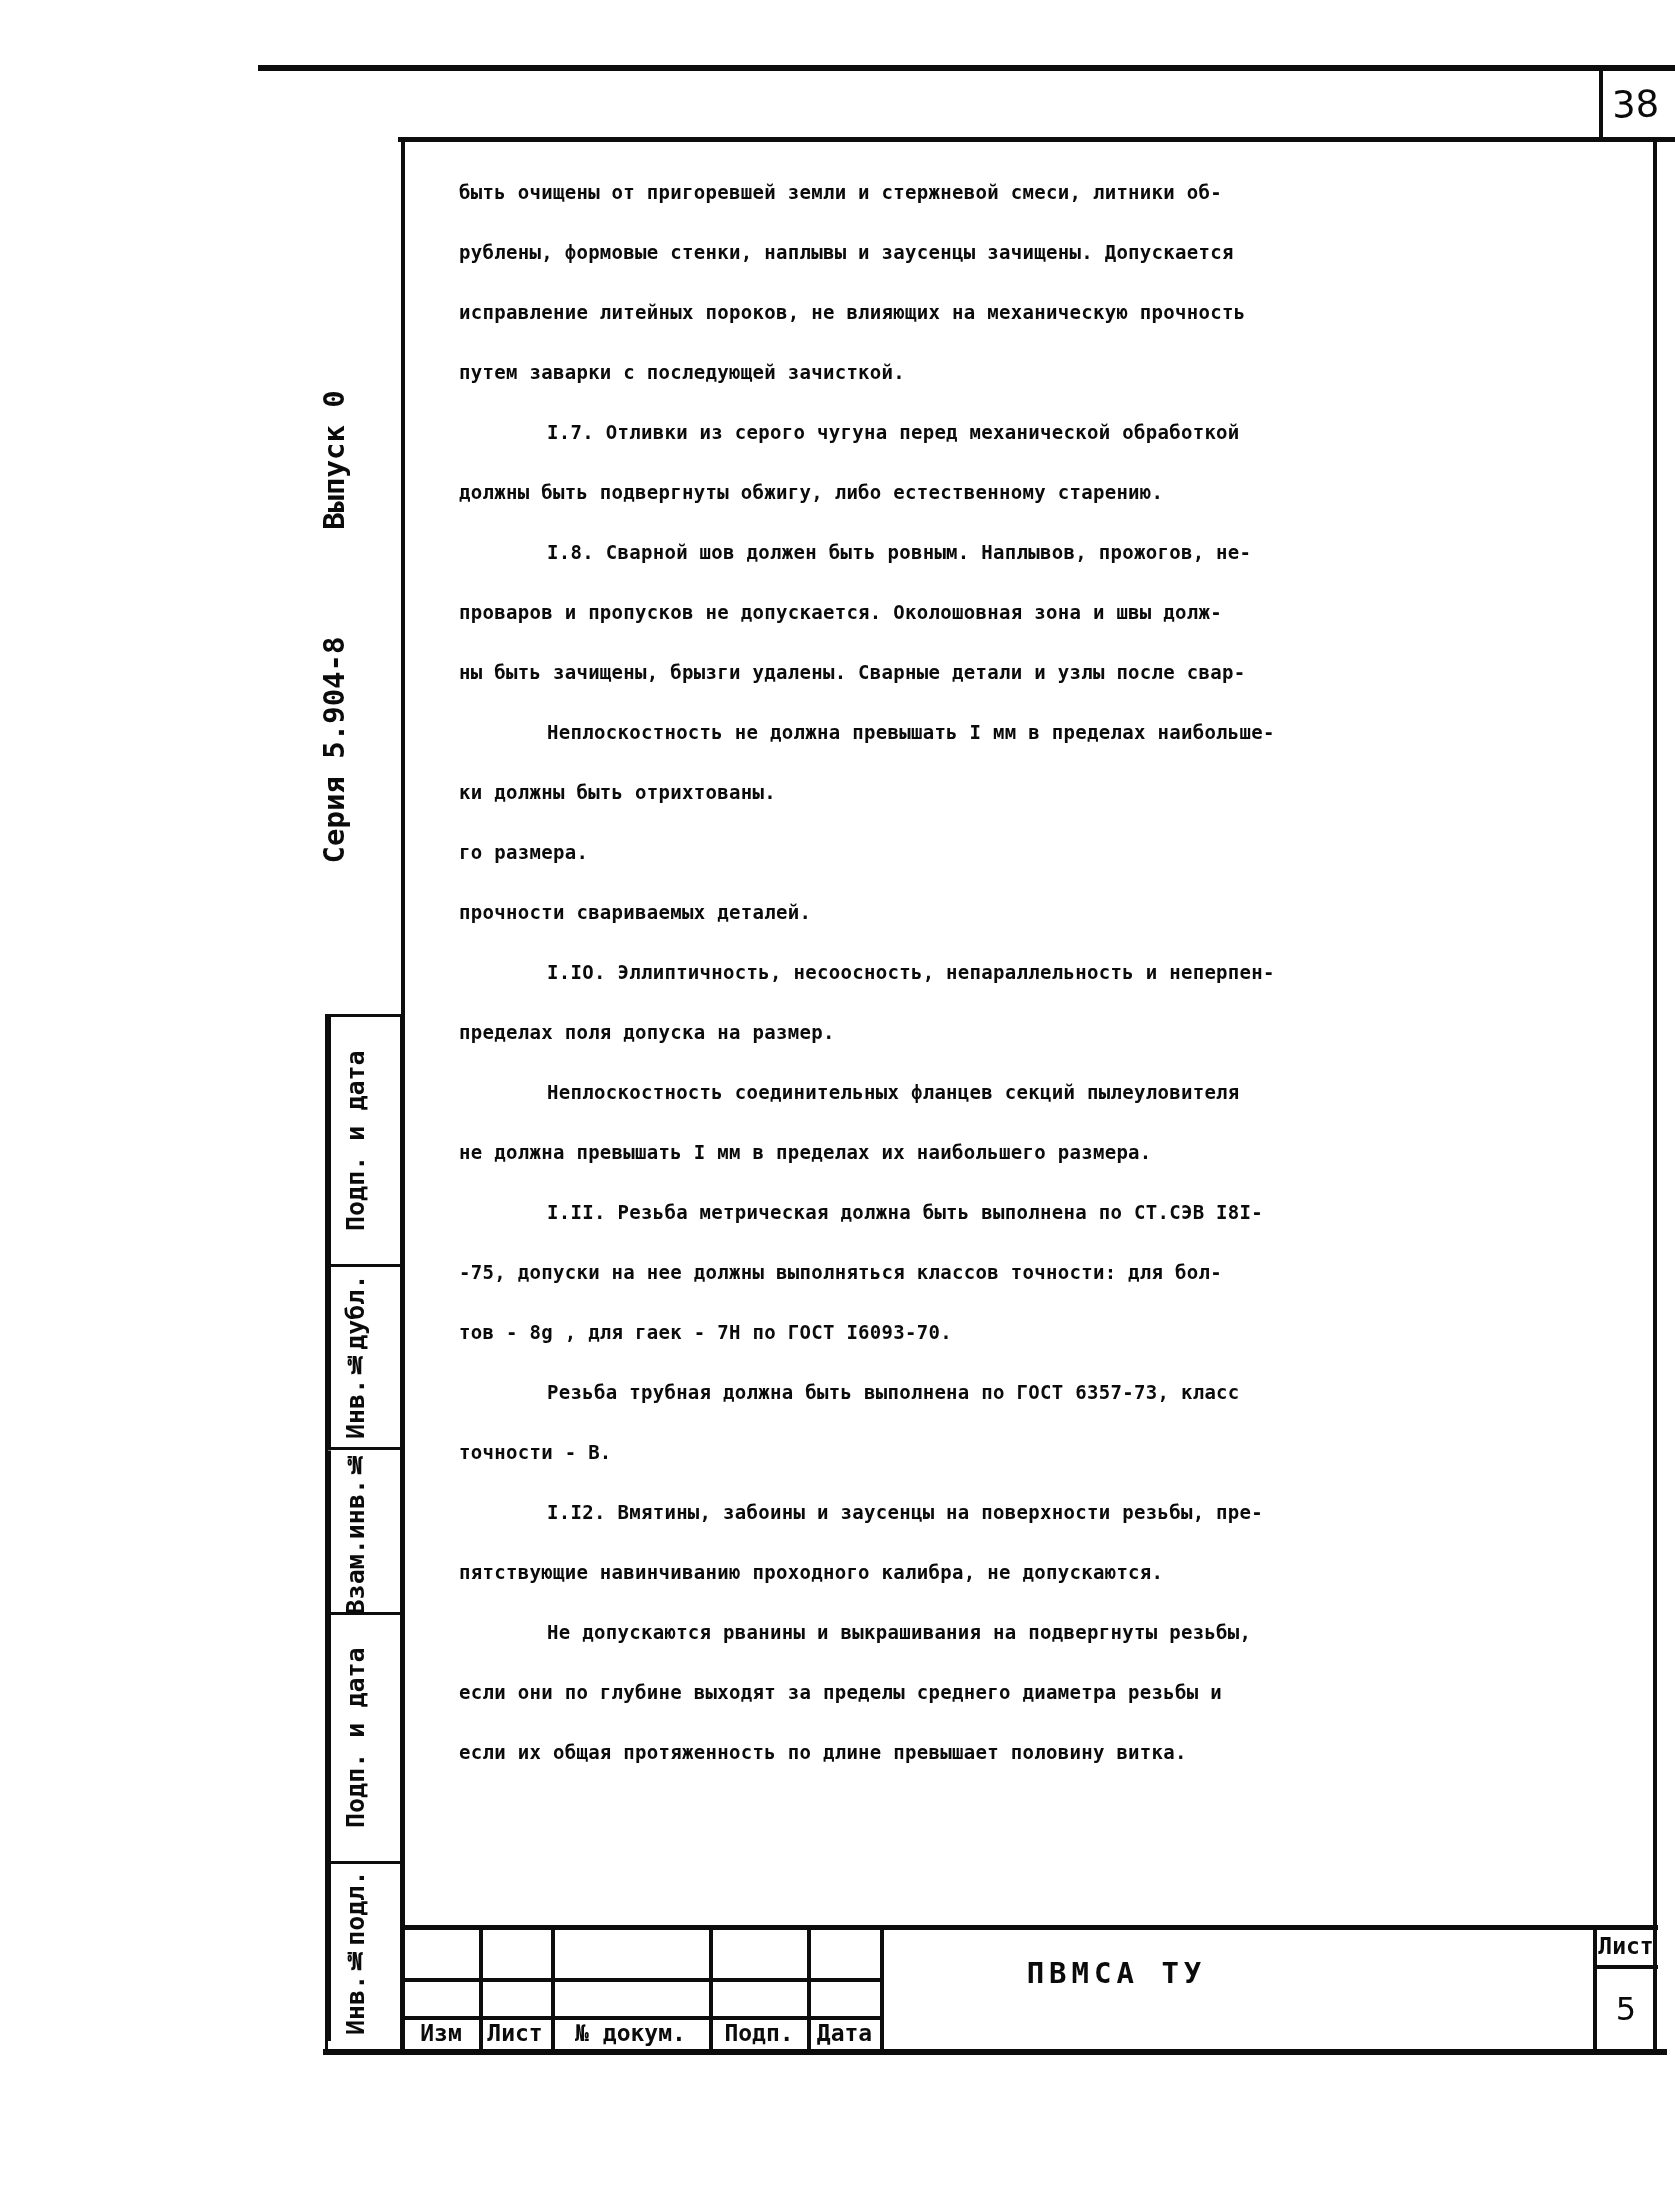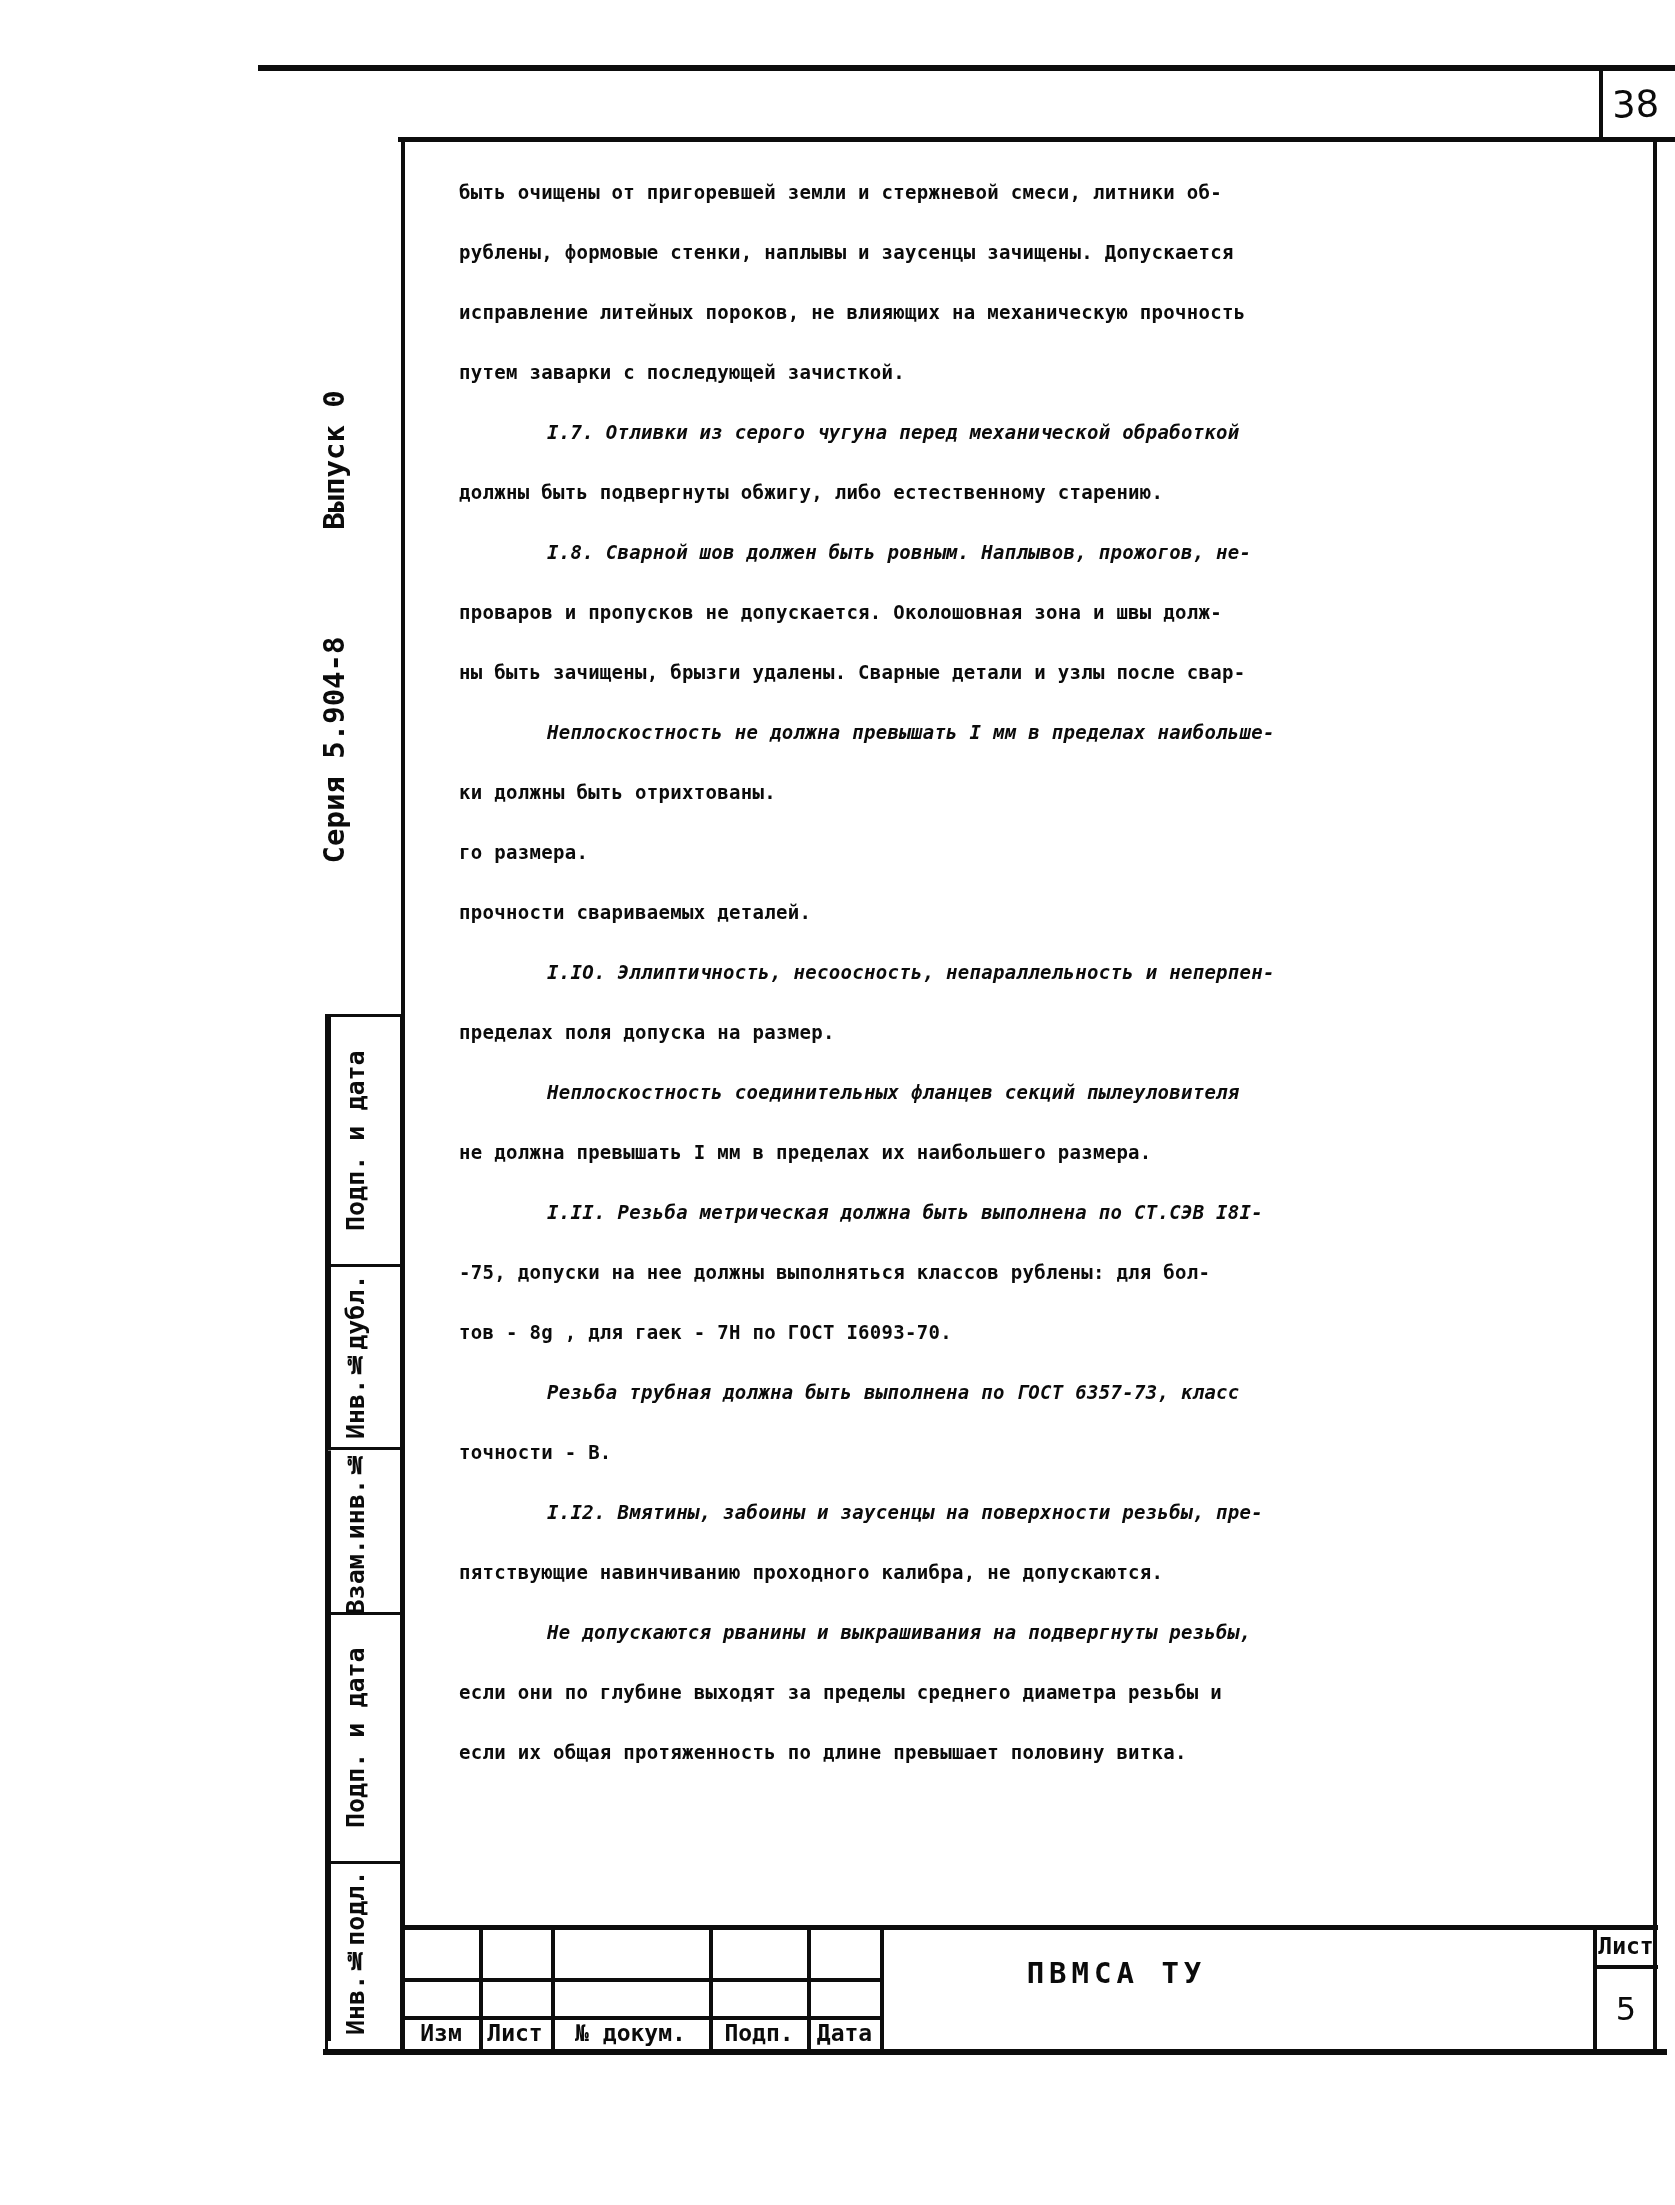--- a/index.html
+++ b/index.html
@@ -53,21 +53,21 @@
   
   .body-text{
     position:absolute;left:403px;top:174px;width:1250px;
   }
   .body-line{
     height:60px;
     padding-left:56px;
     font-size:19px;line-height:36px;font-weight:700;
     white-space:pre;letter-spacing:0.3px;
   }
-  .body-line.indent{padding-left:144px;font-style:italic;}
+  .body-line.indent{padding-left:144px;}
   
   .tb-top{left:403px;top:1925px;width:1255px;height:5px;}
   .tb-mid{left:403px;top:1978px;width:477px;height:4.4px;}
   .tb-label-line{left:403px;top:2016px;width:477px;height:4.4px;}
   .tb-v1{left:479px;top:1925px;width:3.7px;height:128px;}
   .tb-v2{left:551px;top:1925px;width:3.7px;height:128px;}
   .tb-v3{left:709px;top:1925px;width:3.7px;height:128px;}
   .tb-v4{left:807px;top:1925px;width:3.7px;height:128px;}
   .tb-v5{left:880px;top:1925px;width:4.4px;height:128px;}
   .tb-v6{left:1593px;top:1925px;width:4.4px;height:128px;}
@@ -149,21 +149,21 @@
       <div class="body-line">ны быть зачищены, брызги удалены. Сварные детали и узлы после свар-</div>
       <div class="body-line indent">Неплоскостность не должна превышать I мм в пределах наибольше-</div>
       <div class="body-line">ки должны быть отрихтованы.</div>
       <div class="body-line">го размера.</div>
       <div class="body-line">прочности свариваемых деталей.</div>
       <div class="body-line indent">I.IO. Эллиптичность, несоосность, непараллельность и неперпен-</div>
       <div class="body-line">пределах поля допуска на размер.</div>
       <div class="body-line indent">Неплоскостность соединительных фланцев секций пылеуловителя</div>
       <div class="body-line">не должна превышать I мм в пределах их наибольшего размера.</div>
       <div class="body-line indent">I.II. Резьба метрическая должна быть выполнена по СТ.СЭВ I8I-</div>
-      <div class="body-line">-75, допуски на нее должны выполняться классов рублены: для бол-</div>
+      <div class="body-line">-75, допуски на нее должны выполняться классов точности: для бол-</div>
       <div class="body-line">тов - 8g , для гаек - 7Н по ГОСТ I6093-70.</div>
       <div class="body-line indent">Резьба трубная должна быть выполнена по ГОСТ 6357-73, класс</div>
       <div class="body-line">точности - В.</div>
       <div class="body-line indent">I.I2. Вмятины, забоины и заусенцы на поверхности резьбы, пре-</div>
       <div class="body-line">пятствующие навинчиванию проходного калибра, не допускаются.</div>
       <div class="body-line indent">Не допускаются рванины и выкрашивания на подвергнуты резьбы,</div>
       <div class="body-line">если они по глубине выходят за пределы среднего диаметра резьбы и</div>
       <div class="body-line">если их общая протяженность по длине превышает половину витка.</div>
     </div>
 

